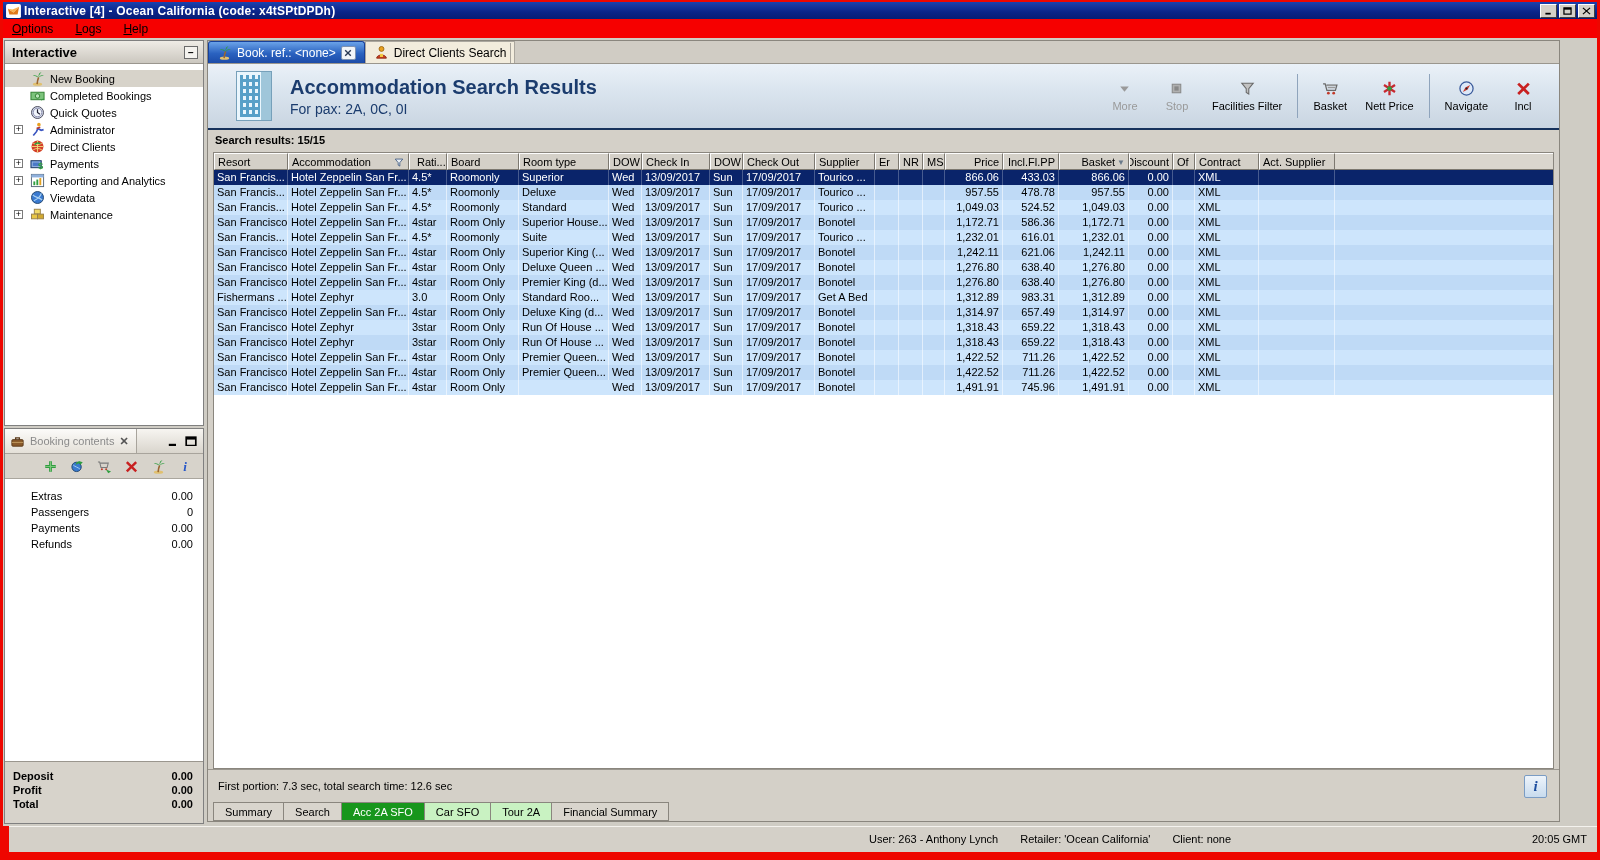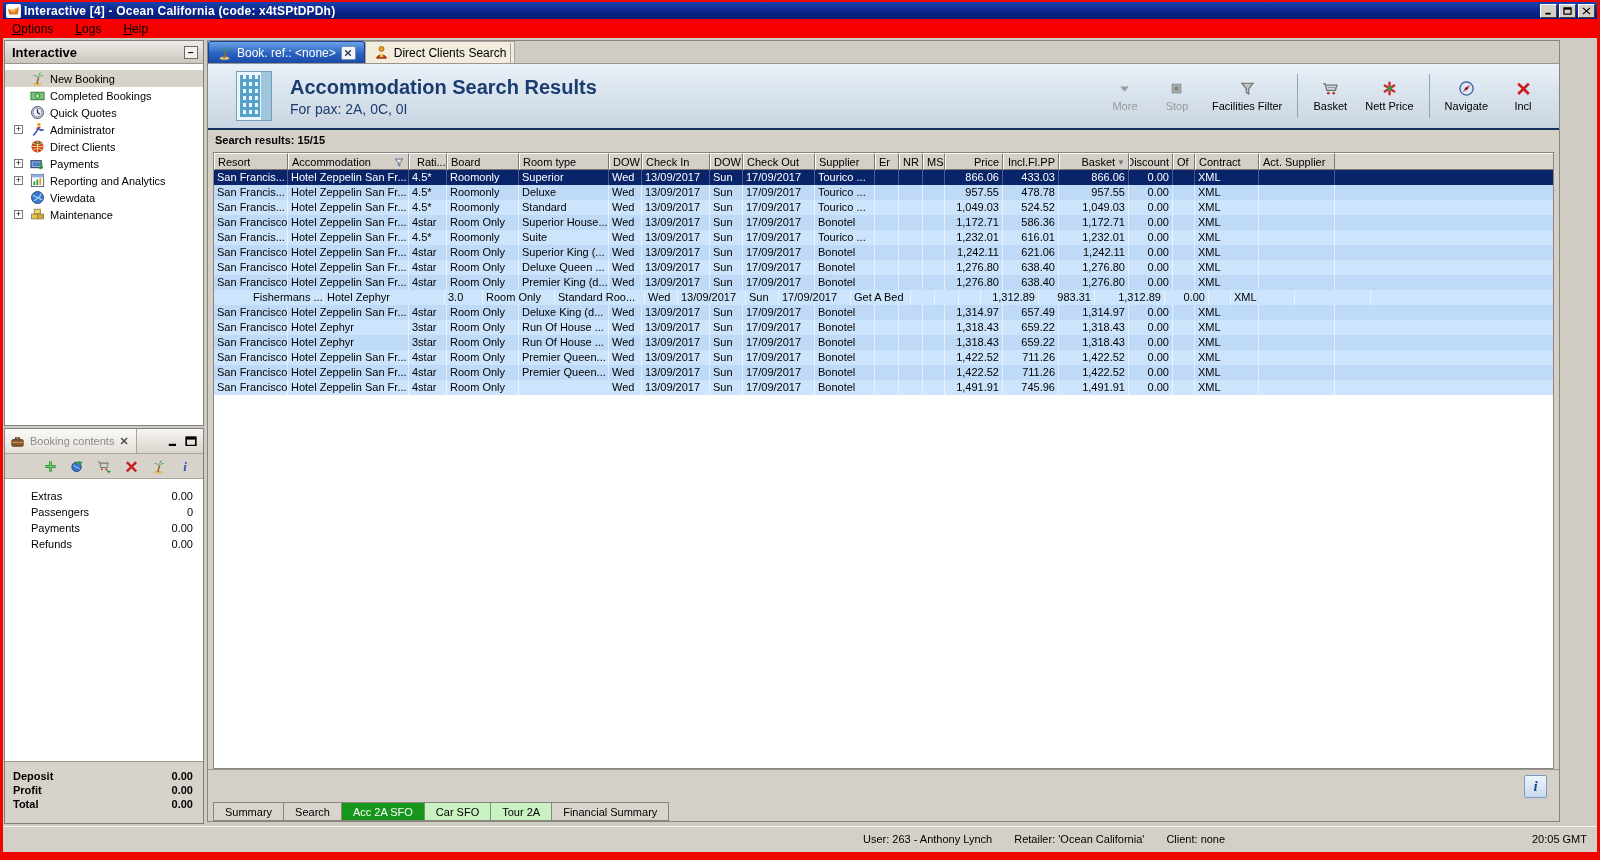--- a/index.html
+++ b/index.html
@@ -116,21 +116,21 @@
     display:flex; align-items:center; justify-content:center; font-family:"Liberation Serif", serif;
     font-style:italic; font-weight:bold; font-size:15px; color:#1d4d9e; }
   .footer-tabs { position:absolute; left:5px; bottom:0; display:flex; height:19px; }
   .ftab { height:19px; padding:0 11px; display:flex; align-items:center; background:#d9d5cd;
     border:1px solid #8a867e; border-left:none; }
   .ftab:first-child { border-left:1px solid #8a867e; }
   .ftab.dark-green { background:#17961c; color:#fff; }
   .ftab.light-green { background:#c9f2c2; }
 
   
-  .statusbar { position:absolute; left:3px; right:3px; bottom:8px; height:26px; background:#d4d0c8;
+  .statusbar { position:absolute; left:9px; right:3px; bottom:8px; height:26px; background:#d4d0c8;
     border-top:1px solid #f4f2ee; }
   .sb-center { position:absolute; left:860px; top:6px; display:flex; gap:22px; }
   .sb-time { position:absolute; right:10px; top:6px; }
 
   .ic { display:inline-flex; }
   .ic svg { width:100%; height:100%; }
   .ic-15 { width:15px; height:15px; }
 </style>
 </head>
 <body>
@@ -730,21 +730,21 @@
             <div class="td" style="width: 22px; flex: 0 0 22px;"></div>
             <div class="td right" style="width: 58px; flex: 0 0 58px;">1,276.80</div>
             <div class="td right" style="width: 56px; flex: 0 0 56px;">638.40</div>
             <div class="td right" style="width: 70px; flex: 0 0 70px;">1,276.80</div>
             <div class="td right" style="width: 44px; flex: 0 0 44px;">0.00</div>
             <div class="td" style="width: 22px; flex: 0 0 22px;"></div>
             <div class="td" style="width: 64px; flex: 0 0 64px;">XML</div>
             <div class="td" style="width: 76px; flex: 0 0 76px;"></div>
           </div>
           <div class="tr">
-            <div class="td" style="width: 74px; flex: 0 0 74px; margin-left: 36px;">Fishermans ...</div>
+            <div class="td" style="width: 74px; flex: 0 0 74px;">Fishermans ...</div>
             <div class="td" style="width: 121px; flex: 0 0 121px;">Hotel Zephyr</div>
             <div class="td" style="width: 38px; flex: 0 0 38px;">3.0</div>
             <div class="td" style="width: 72px; flex: 0 0 72px;">Room Only</div>
             <div class="td" style="width: 90px; flex: 0 0 90px;">Standard Roo...</div>
             <div class="td" style="width: 33px; flex: 0 0 33px;">Wed</div>
             <div class="td" style="width: 68px; flex: 0 0 68px;">13/09/2017</div>
             <div class="td" style="width: 33px; flex: 0 0 33px;">Sun</div>
             <div class="td" style="width: 72px; flex: 0 0 72px;">17/09/2017</div>
             <div class="td" style="width: 60px; flex: 0 0 60px;">Get A Bed</div>
             <div class="td" style="width: 24px; flex: 0 0 24px;"></div>
@@ -887,20 +887,21 @@
             <div class="td right" style="width: 70px; flex: 0 0 70px;">1,491.91</div>
             <div class="td right" style="width: 44px; flex: 0 0 44px;">0.00</div>
             <div class="td" style="width: 22px; flex: 0 0 22px;"></div>
             <div class="td" style="width: 64px; flex: 0 0 64px;">XML</div>
             <div class="td" style="width: 76px; flex: 0 0 76px;"></div>
           </div>
         </div>
     </div>
 
     <div class="main-footer">
+      <div class="footer-status">First portion: 7.3 sec, total search time: 12.6 sec</div>
       <div class="info-btn">i</div>
       <div class="footer-tabs">
           <span class="ftab ">Summary</span>
           <span class="ftab ">Search</span>
           <span class="ftab dark-green">Acc 2A SFO</span>
           <span class="ftab light-green">Car SFO</span>
           <span class="ftab light-green">Tour 2A</span>
           <span class="ftab ">Financial Summary</span>
         </div>
     </div>

